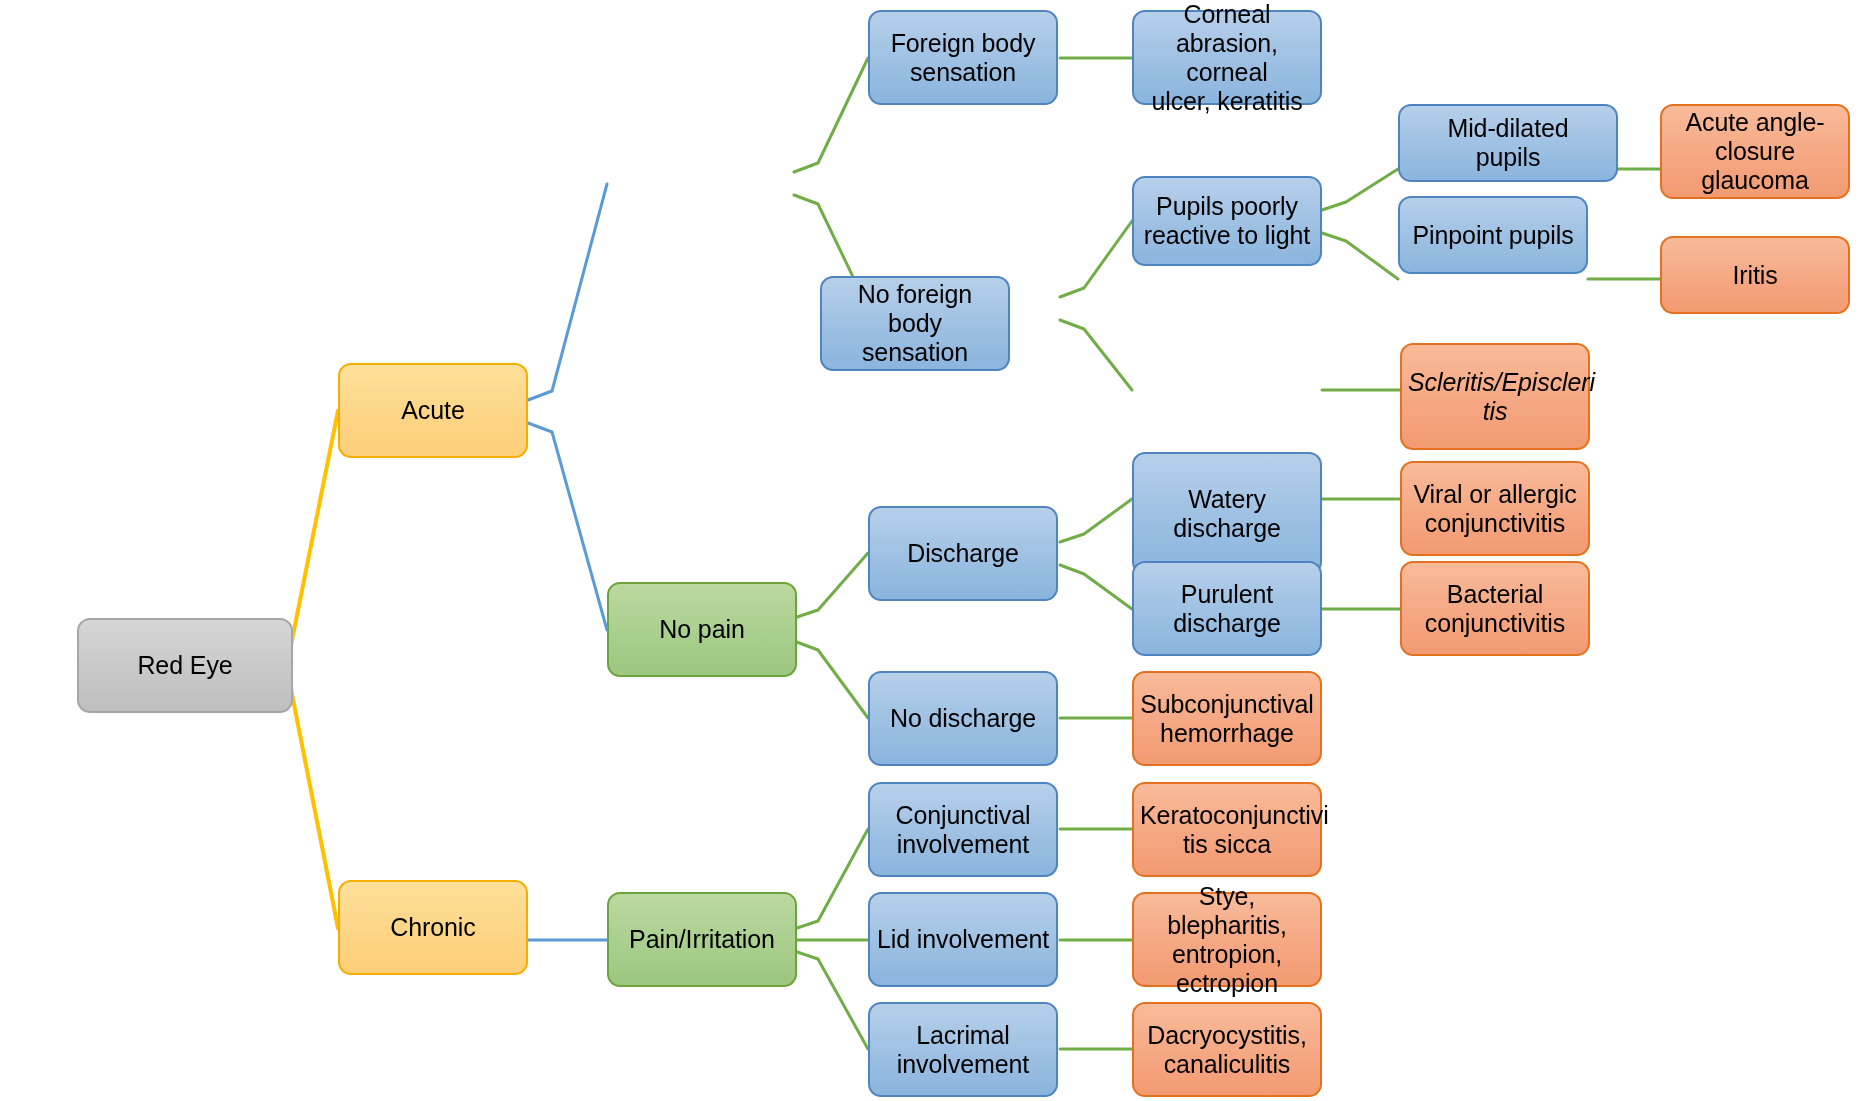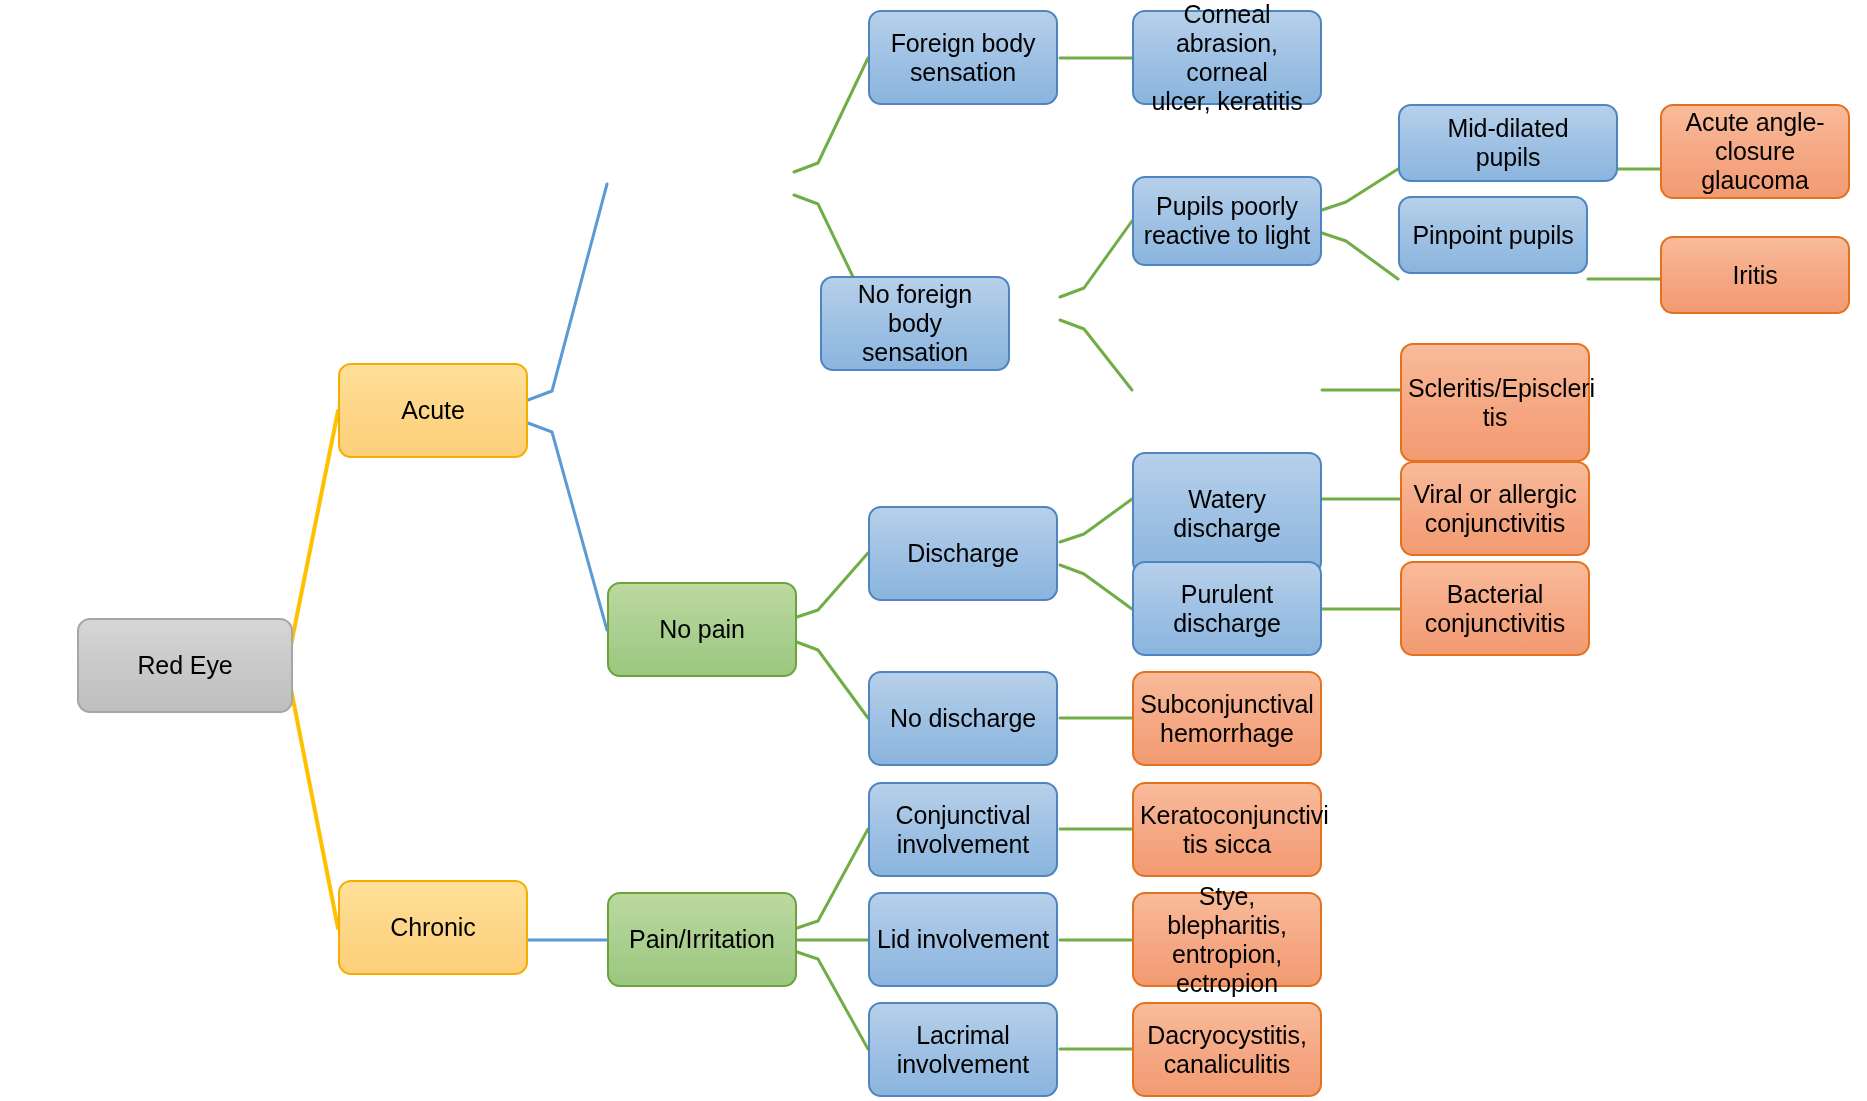--- a/index.html
+++ b/index.html
@@ -193,21 +193,21 @@
   <div class="node n-orange" style="left:1660px; top:104px; width:190px; height:95px;">
     <span class="lbl">Acute angle-
 closure
 glaucoma</span>
   </div>
 
   <div class="node n-orange" style="left:1660px; top:236px; width:190px; height:78px;">
     <span class="lbl">Iritis</span>
   </div>
 
-  <div class="node n-orange" style="left:1400px; top:343px; width:190px; height:119px;">
+  <div class="node n-orange" style="left:1400px; top:343px; width:190px; height:107px;font-style:italic;">
     <span class="lbl">Scleritis/Episcleri
 tis</span>
   </div>
 
   <div class="node n-blue" style="left:868px; top:506px; width:190px; height:95px;">
     <span class="lbl">Discharge</span>
   </div>
 
   <div class="node n-blue" style="left:1132px; top:452px; width:190px; height:123px;">
     <span class="lbl">Watery

